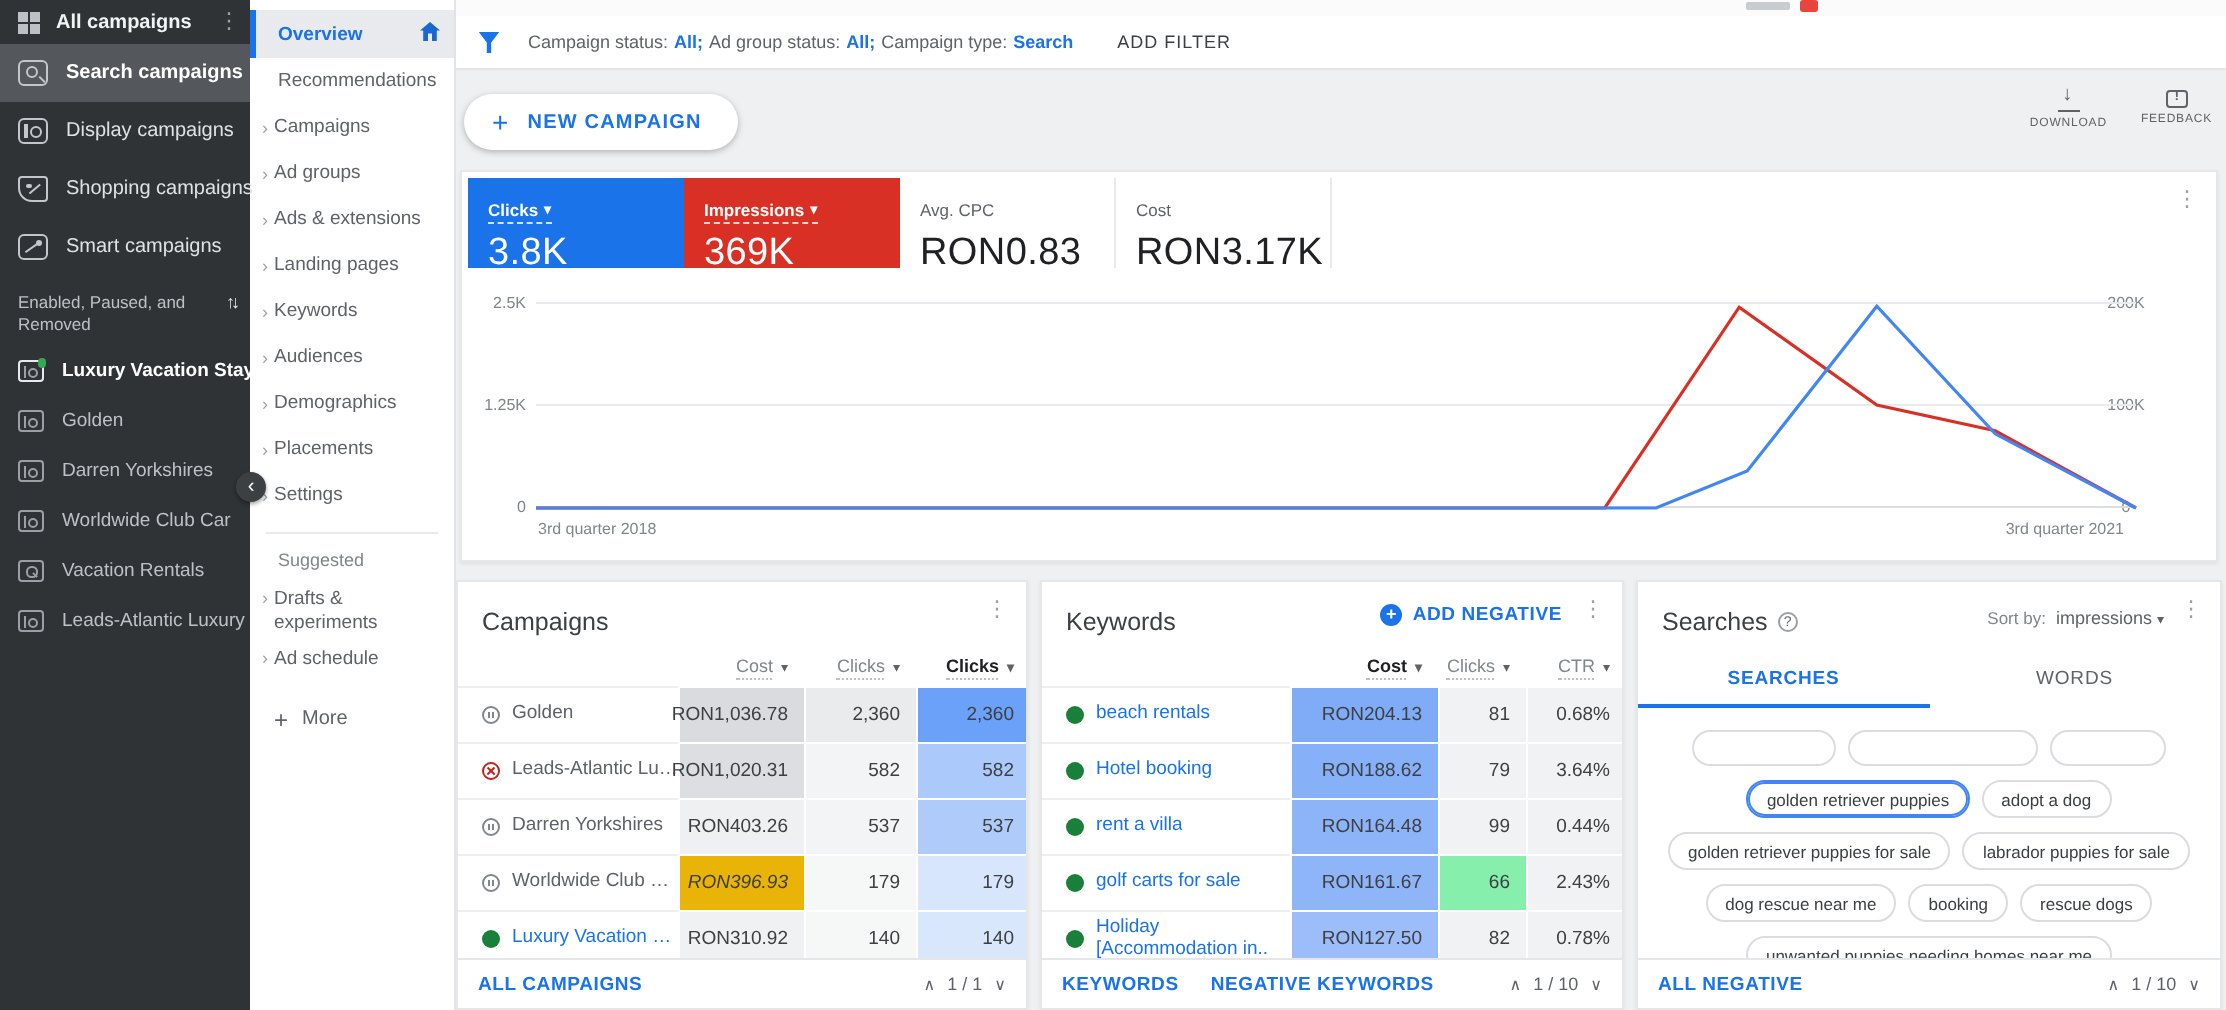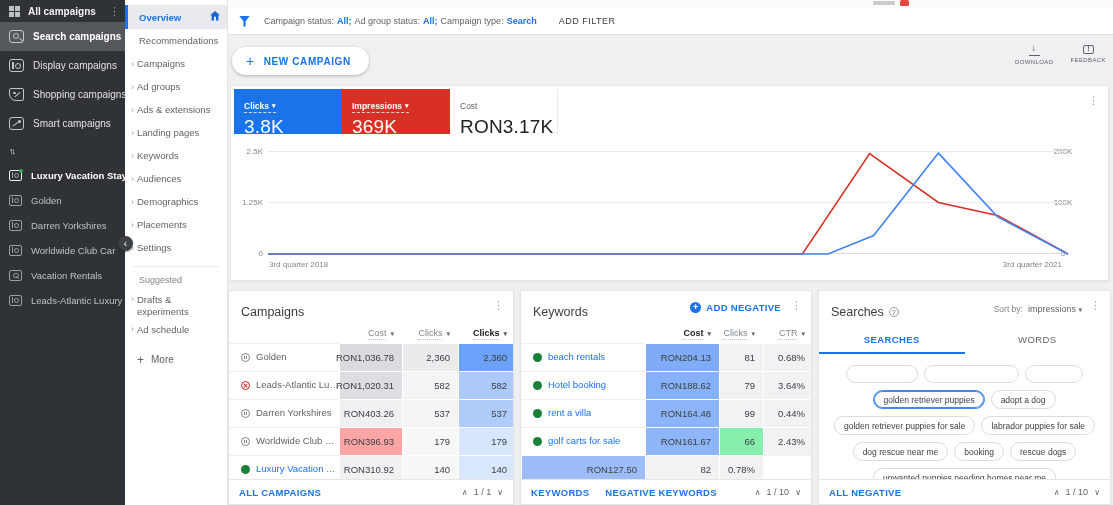--- a/index.html
+++ b/index.html
@@ -162,20 +162,21 @@
         <span class="tn-icon"></span>
         <span>Shopping campaigns</span>
       </div>
 
       <div class="dn-item" data-icon="smart">
         <span class="tn-icon"></span>
         <span>Smart campaigns</span>
       </div>
     </div>
   <div class="dn-filter">
+    <span class="dn-filter-label">Enabled, Paused, and Removed</span>
     <span class="sort-icon">↑↓</span>
   </div>
   <div>
 
       <div class="dn-camp" data-type="display" data-active="true">
         <span class="camp-icon">
           <span class="camp-dot" style="background: rgb(52, 168, 83);"></span>
         </span>
         <span class="nm">Luxury Vacation Stay</span>
       </div>
@@ -362,20 +363,27 @@
         </div>
 
         <div class="tile" data-kind="metric" style="background: rgb(217, 48, 37); color: rgb(255, 255, 255);">
           <span class="tile-label-row">
             <span>Impressions</span>
             <span class="tile-caret" style="display: inline;">▾</span>
           </span>
           <div class="tile-value">369K</div>
         </div>
 
+        <div class="tile" data-kind="plain" style="background: rgb(255, 255, 255); color: rgb(32, 33, 36);">
+          <span class="tile-label-row">
+            <span>Avg. CPC</span>
+
+          </span>
+          <div class="tile-value">RON0.83</div>
+        </div>
 
         <div class="tile" data-kind="plain" style="background: rgb(255, 255, 255); color: rgb(32, 33, 36);">
           <span class="tile-label-row">
             <span>Cost</span>
 
           </span>
           <div class="tile-value">RON3.17K</div>
         </div>
       </div>
     <span class="kebab card-kebab"></span>
@@ -441,21 +449,21 @@
           <div class="td-val" style="background: rgb(239, 240, 241);">RON403.26</div>
           <div class="td-val" style="background: rgb(243, 244, 245);">537</div>
           <div class="td-val" style="background: rgb(174, 203, 250);">537</div>
         </div>
 
         <div class="trow">
           <div class="td-name">
             <span class="status" data-status="paused"></span>
             <span class="nm">Worldwide Club Car</span>
           </div>
-          <div class="td-val" style="background: #fca5a5;">RON396.93</div>
+          <div class="td-val" style="background: #eab308; font-style: italic;">RON396.93</div>
           <div class="td-val" style="background: rgb(246, 247, 247);">179</div>
           <div class="td-val" style="background: rgb(215, 229, 253);">179</div>
         </div>
 
         <div class="trow">
           <div class="td-name" data-link="true">
             <span class="status" data-status="enabled"></span>
             <span class="nm">Luxury Vacation Stay</span>
           </div>
           <div class="td-val" style="background: rgb(240, 241, 242);">RON310.92</div>
@@ -524,20 +532,24 @@
           <div class="td-name" data-link="true">
             <span class="status" data-status="enabled"></span>
             <span class="nm" style="white-space:normal">golf carts for sale</span>
           </div>
           <div class="td-val" style="background: rgb(142, 181, 248);">RON161.67</div>
           <div class="td-val" style="background: #86efac;">66</div>
           <div class="td-val" style="background: rgb(241, 242, 243);">2.43%</div>
         </div>
 
         <div class="trow">
+          <div class="td-name" data-link="true">
+            <span class="status" data-status="enabled"></span>
+            <span class="nm" style="white-space:normal">Holiday [Accommodation in..</span>
+          </div>
           <div class="td-val" style="background: rgb(156, 189, 249);">RON127.50</div>
           <div class="td-val" style="background: rgb(241, 242, 243);">82</div>
           <div class="td-val" style="background: rgb(241, 242, 243);">0.78%</div>
         </div>
       </div>
     <div class="card-footer">
       <span class="foot-link">KEYWORDS</span>
       <span class="foot-link">NEGATIVE KEYWORDS</span>
       <span class="pager">
         <span class="pg-chev">∧</span>

